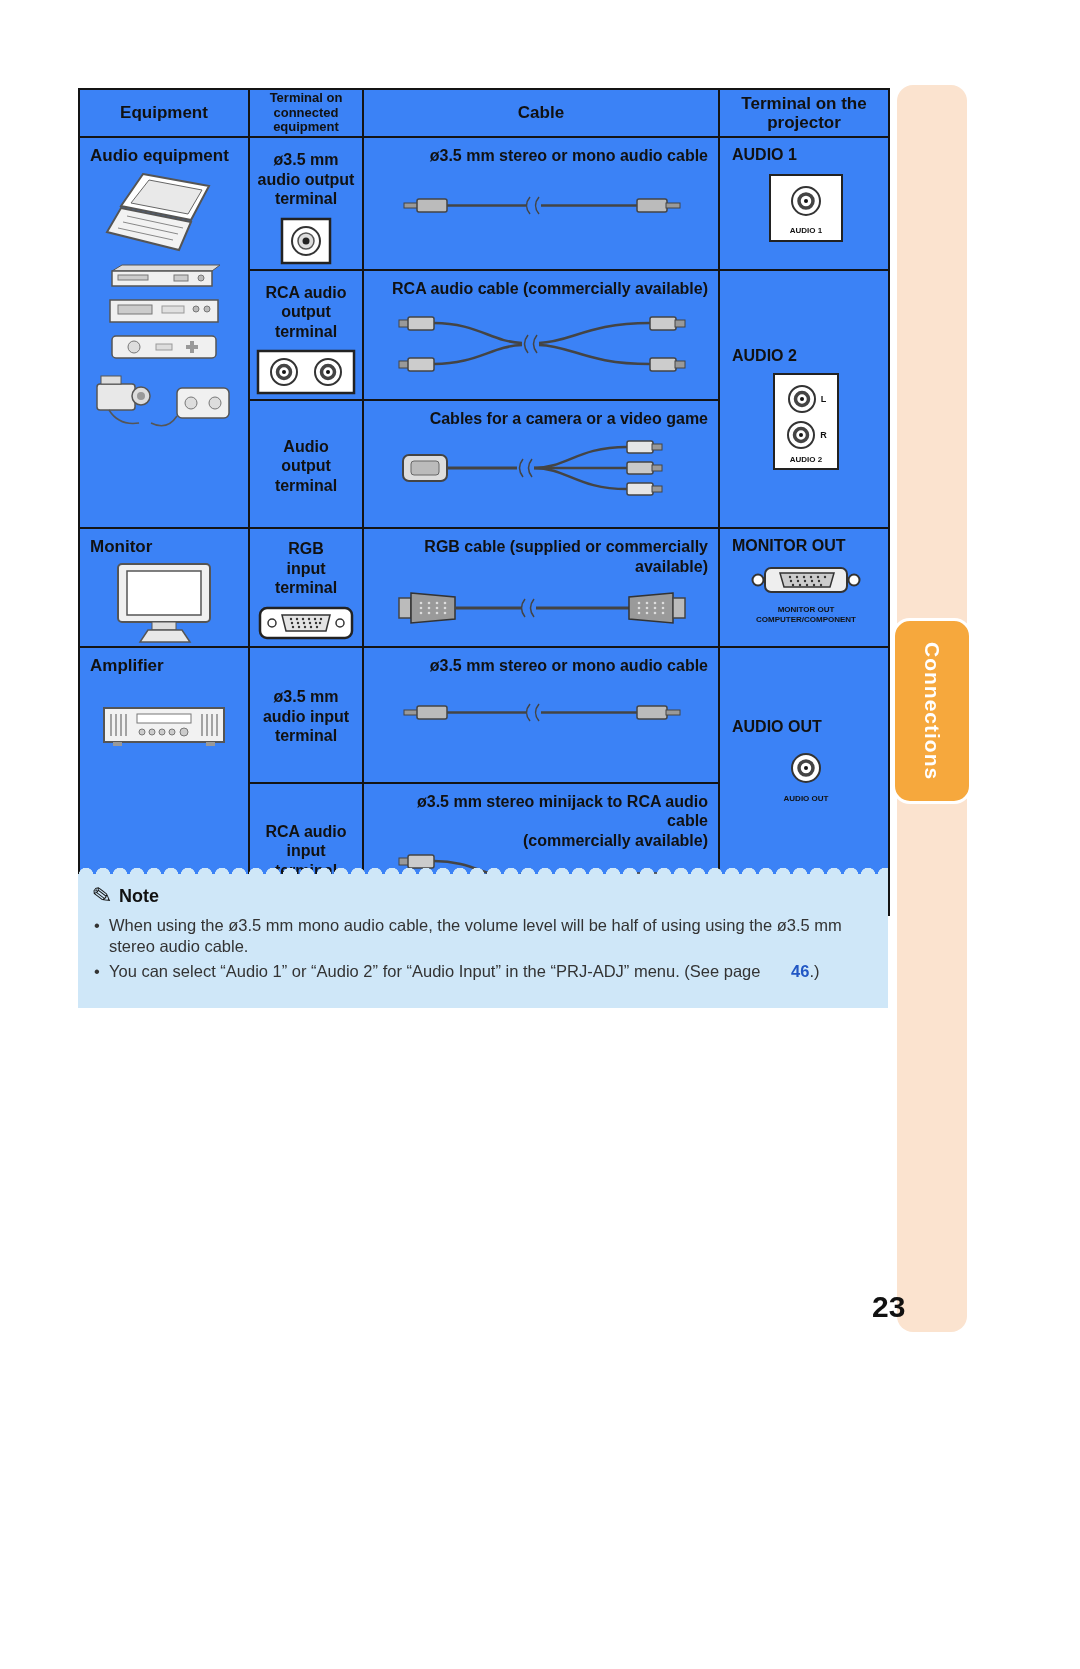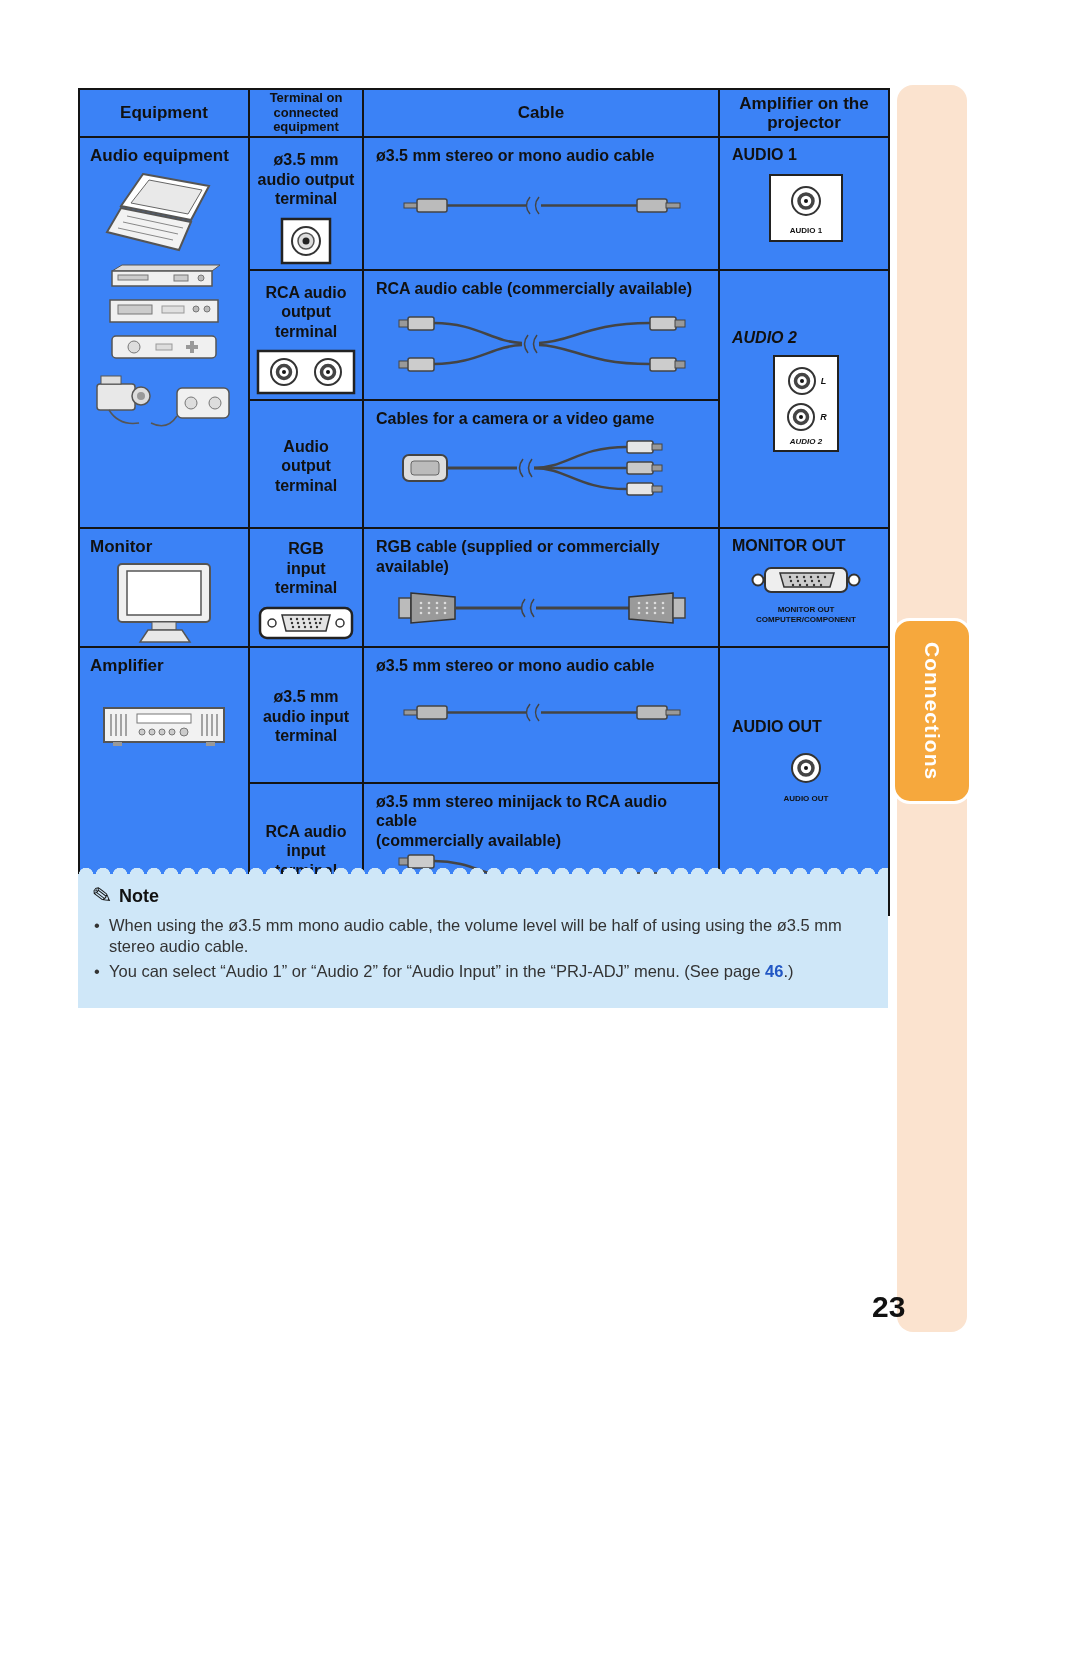--- a/index.html
+++ b/index.html
@@ -15,48 +15,48 @@
 
   .eq-label{font-weight:bold;font-size:17px;margin:8px 0 4px 10px;}
   .eq-icons{text-align:center;}
   .eq-icons svg{display:block;margin:3px auto 0;}
 
   td.vmid{vertical-align:middle;}
   .term-text{font-weight:bold;font-size:16px;text-align:center;line-height:1.22;white-space:pre-line;margin-top:12px;}
   td.vmid .term-text{margin-top:4px;}
   .term-icon{text-align:center;margin-top:8px;}
 
-  .cable-cell-inner{padding:8px 10px 4px 12px;}
+  .cable-cell-inner{padding:8px 10px 4px 12px;text-align:right;}
   .cable-title{font-weight:bold;font-size:16px;line-height:1.22;white-space:pre-line;}
   .cable-art{text-align:center;}
   .cable-art svg{display:inline-block;}
 
   .proj-cell-inner{padding:8px 8px 4px 12px;}
   .proj-label{font-weight:bold;font-size:16px;}
   .jack-box{border:2px solid #222;width:62px;margin:10px auto 0;padding:8px 4px 4px;text-align:center;background:#fff;}
   .jack-box-tall{border:2px solid #222;width:58px;margin:8px auto 0;padding:8px 2px 4px;text-align:center;background:#fff;}
   .jack-caption{font-size:8px;font-weight:bold;margin-top:4px;line-height:1.2;white-space:pre-line;}
   .jack-row{display:flex;align-items:center;justify-content:center;gap:3px;margin-bottom:4px;}
   .jack-row span{font-size:9px;font-weight:bold;}
   .proj-center{text-align:center;}
-  .pad-top-58{padding-top:58px;font-style:italic;}
+  .pad-top-58{padding-top:76px;}
   .pad-top-70{padding-top:70px;}
 
   
   .note-box{position:absolute;left:78px;top:874px;width:810px;height:134px;background:#cfe7f8;}
   .note-box::before{content:"";position:absolute;left:0;right:0;top:-7px;height:8px;
     background-image:radial-gradient(circle at 8px 8px,#cfe7f8 7px,rgba(0,0,0,0) 7.5px);
     background-size:17px 8px;background-repeat:repeat-x;}
   .note-head{display:flex;align-items:center;gap:7px;padding:10px 0 2px 14px;}
   .note-pencil{font-size:24px;line-height:1;transform:rotate(-8deg);}
   .note-title{font-weight:bold;font-size:18px;}
   .note-list{padding:2px 24px 0 16px;}
   .note-line{position:relative;padding-left:15px;font-size:16.5px;color:#333;line-height:1.3;margin-top:3px;}
   .note-line::before{content:"•";position:absolute;left:0;top:0;color:#333;}
-  .page-link{color:#2257c4;font-weight:bold;text-decoration:none;cursor:pointer;}
+  .page-link{color:#2257c4;font-weight:bold;text-decoration:none;cursor:pointer;margin-left:26px;}
 
   
   .side-strip{position:absolute;left:897px;top:85px;width:70px;height:1247px;background:#fbe3cf;border-radius:16px;}
   .side-tab{position:absolute;left:892px;top:618px;width:80px;height:186px;background:#f6a83d;border:3px solid #fff;border-radius:18px;display:flex;align-items:center;justify-content:center;box-sizing:border-box;}
   .side-tab span{writing-mode:vertical-rl;color:#fff;font-weight:bold;font-size:21px;letter-spacing:1px;}
 
   .page-number{position:absolute;left:872px;top:1290px;font-size:30px;font-weight:bold;color:#111;}
 </style>
 </head>
 <body>
@@ -69,21 +69,21 @@
         <col style="width:114px">
         <col style="width:356px">
         <col style="width:170px">
       </colgroup>
     <tbody>
         <tr>
       <th>Equipment</th>
       <th class="small-head">Terminal on
 connected equipment</th>
       <th>Cable</th>
-      <th>Amplifier on the
+      <th>Terminal on the
 projector</th>
     </tr>
 
     <tr class="h1">
       <td rowspan="3">
         <div class="eq-label">Audio equipment</div>
         <div class="eq-icons">
           <svg width="118" height="90" viewBox="0 0 118 90">
             <polygon points="38,4 104,16 86,50 16,36" fill="#fff" stroke="#555" stroke-width="2"></polygon>
             <polygon points="44,10 97,20 83,44 26,33" fill="#e9e9e9" stroke="#666" stroke-width="1"></polygon>

